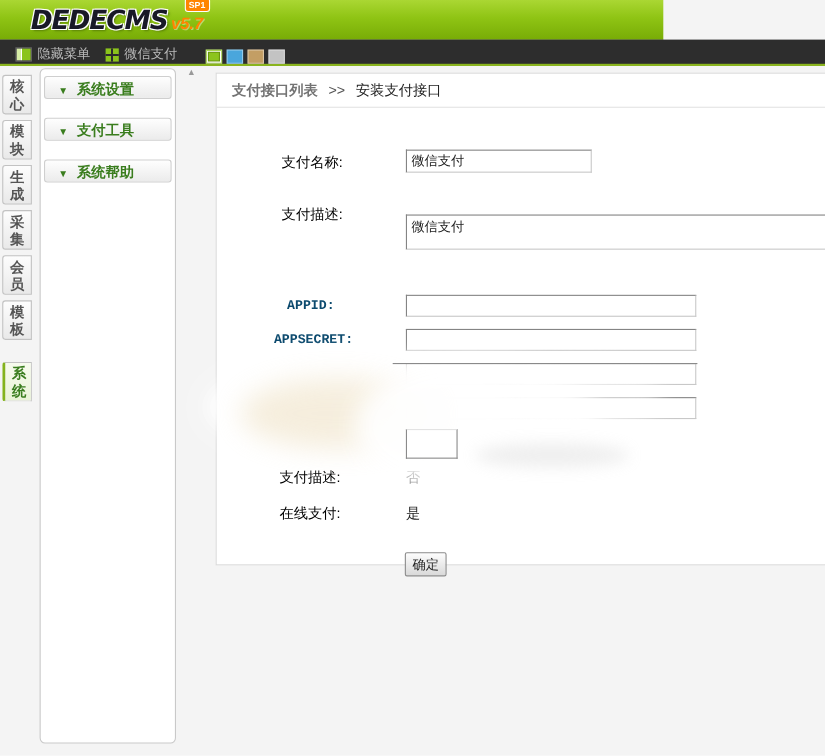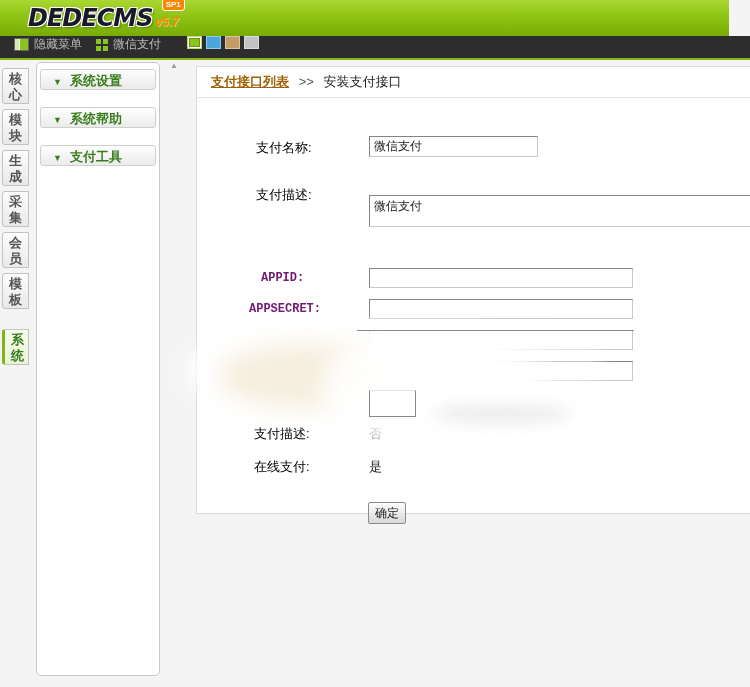--- a/index.html
+++ b/index.html
@@ -4,49 +4,49 @@
 <style>
   html,body{margin:0;padding:0;}
   body{
     width:750px;height:687px;overflow:hidden;position:relative;
     background:#f4f4f4;
     font-family:"Liberation Sans","DejaVu Sans",sans-serif;
     -webkit-font-smoothing:antialiased;
   }
   
   .header{
-    position:absolute;left:0;top:0;width:729px;height:36px;
+    position:absolute;left:0;top:0;width:603px;height:36px;
     background:linear-gradient(180deg,#aad733 0%,#8fc414 45%,#78ac06 100%);
     border-bottom:1px solid #5d8a00;
     display:flex;align-items:center;justify-content:space-between;
   }
   .logo{position:relative;margin-left:28px;height:30px;display:flex;align-items:flex-end;}
   .logo-text{
     font-family:"DejaVu Sans","Liberation Sans",sans-serif;
     font-style:italic;font-weight:bold;font-size:24px;letter-spacing:-1px;
     color:#191927;line-height:30px;
     text-shadow:-1px -1px 0 #fff,1px -1px 0 #fff,-1px 1px 0 #fff,1px 1px 0 #fff,2px 2px 2px rgba(60,90,0,.55);
   }
   .logo-ver{
-    font-style:italic;font-weight:bold;font-size:12px;color:#ff8400;
+    font-style:italic;font-weight:bold;font-size:15px;color:#ff8400;
     margin-left:3px;line-height:22px;text-shadow:1px 1px 0 rgba(255,255,255,.4);
   }
   .logo-badge{
     position:absolute;top:-5px;right:-6px;
     background:#ff8400;color:#fff;font-size:8px;font-weight:bold;
     padding:1px 3px;border-radius:3px;border:1px solid #fff;line-height:9px;
   }
   .header-right{margin-right:4px;display:flex;align-items:center;}
   .greeting{font-size:12px;color:#edf8cf;}
   .main-menu{font-size:13px;color:#ffffff;font-weight:bold;margin-left:18px;cursor:pointer;white-space:nowrap;}
   
   .toolbar{
     position:absolute;left:0;top:36px;width:750px;height:22px;
     background:#2d2d2d;border-bottom:2px solid #8ab41e;
-    display:flex;align-items:flex-start;font-size:12px;color:#b9b9b9;
+    display:flex;align-items:flex-end;font-size:12px;color:#b9b9b9;
   }
   .tool-item{display:flex;align-items:center;margin-left:14px;cursor:pointer;}
   .tool-item span.lbl{margin-left:5px;}
   .win-icon{display:inline-block;width:13px;height:11px;border:1px solid #666;
     background:linear-gradient(90deg,#d6eca6 0 4px,#fff 4px 5px,#8bc41c 5px);}
   .map-icon{display:inline-block;width:12px;height:12px;
     background:
       linear-gradient(90deg,transparent 0 5px,#2d2d2d 5px 7px,transparent 7px),
       linear-gradient(0deg,transparent 0 5px,#2d2d2d 5px 7px,transparent 7px),
       #8bc41c;}
@@ -85,25 +85,25 @@
   .scroll-arrow{position:absolute;left:170px;top:61px;font-size:8px;color:#999;cursor:pointer;}
   
   .panel{
     position:absolute;left:196px;top:66px;width:600px;height:448px;box-sizing:border-box;
     background:#fff;border:1px solid #dadada;
   }
   .breadcrumb{
     height:30px;line-height:30px;padding-left:14px;
     border-bottom:1px solid #e3e3e3;font-size:13px;color:#222;
   }
-  .bc-link{font-weight:bold;color:#a16207;text-decoration:underline;cursor:pointer;}
+  .bc-link{font-weight:bold;color:#737373;cursor:pointer;}
   .bc-sep{color:#555;margin:0 6px;}
   .form-wrap{position:absolute;left:0;top:31px;right:0;bottom:0;}
   .flabel{position:absolute;font-size:13px;color:#000000;white-space:nowrap;z-index:1;}
-  .flabel.mono{font-family:"Liberation Mono","DejaVu Sans Mono",monospace;font-size:12px;font-weight:bold;color:#701a75;}
+  .flabel.mono{font-family:"Liberation Mono","DejaVu Sans Mono",monospace;font-size:12px;font-weight:bold;color:#0c4a6e;}
   .fvalue{position:absolute;font-size:13px;color:#222;z-index:1;}
   .tinput{
     position:absolute;box-sizing:border-box;background:#fff;
     border:1px solid;border-color:#848484 #c8c8c8 #c8c8c8 #848484;
     font-size:12px;padding:2px 4px;font-family:inherit;color:#222;z-index:1;
   }
   textarea.tinput{resize:none;}
   .ok-btn{
     position:absolute;left:171px;top:404px;min-width:36px;height:22px;z-index:1;
     font-size:12px;color:#222;background:linear-gradient(#fdfdfd,#d9d9d9);
@@ -176,29 +176,29 @@
 
     <div>
       <div class="side-section-head"><span class="sec-arrow">▼</span><span>系统设置</span></div>
       <div>
         
       </div>
       <div class="side-gap"></div>
     </div>
 
     <div>
-      <div class="side-section-head"><span class="sec-arrow">▼</span><span>系统帮助</span></div>
+      <div class="side-section-head"><span class="sec-arrow">▼</span><span>支付工具</span></div>
       <div>
         
       </div>
       <div class="side-gap"></div>
     </div>
 
     <div>
-      <div class="side-section-head"><span class="sec-arrow">▼</span><span>支付工具</span></div>
+      <div class="side-section-head"><span class="sec-arrow">▼</span><span>系统帮助</span></div>
       <div>
         
       </div>
       <div class="side-gap"></div>
     </div>
   </div>
 
 <span class="scroll-arrow">▲</span>
 
 <div class="panel">

